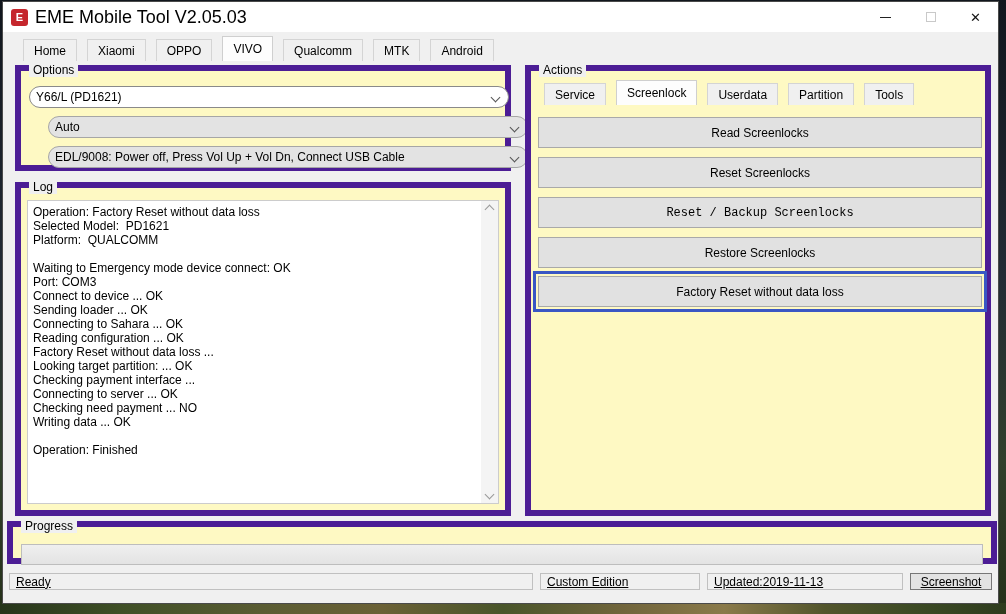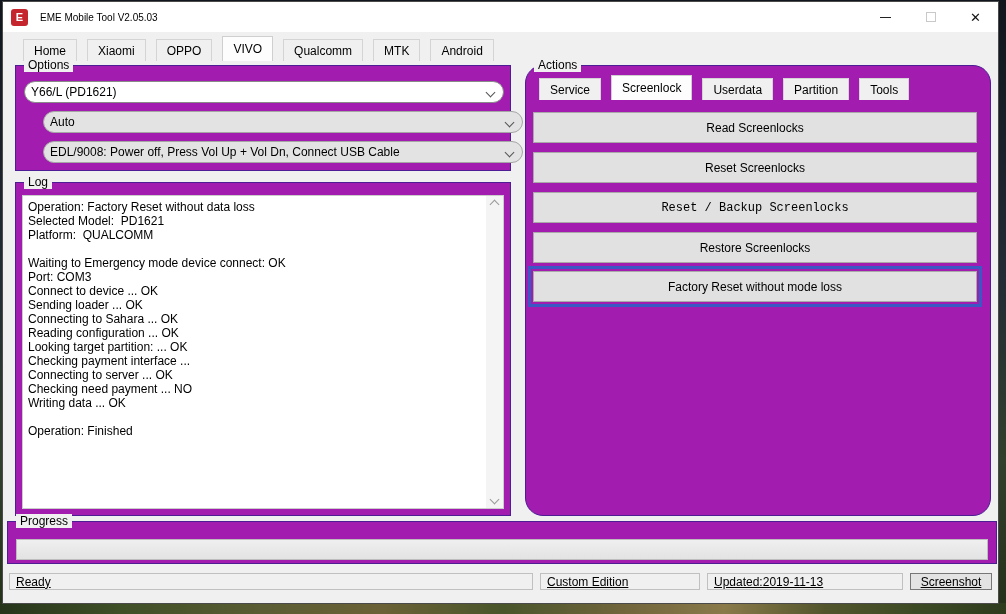--- a/index.html
+++ b/index.html
@@ -12,35 +12,35 @@
     background:linear-gradient(90deg,#26351a 0%,#3f4f26 12%,#5a5c33 26%,#6b6136 38%,#49552a 50%,#71653c 62%,#8a7a4a 72%,#52552c 82%,#3c4a24 91%,#2e3c1e 100%); }
 
   .window { position:absolute; left:2px; top:1px; width:997px; height:603px;
     background:#f0f0f0; border:1px solid #4a4a4a; }
 
   
   .titlebar { position:absolute; left:0; top:0; right:0; height:30px; background:#ffffff;
     display:flex; align-items:center; }
   .app-logo { width:17px; height:17px; margin-left:8px; border-radius:3px; background:#c5262d;
     color:#fff; font-weight:bold; font-size:11px; display:flex; align-items:center; justify-content:center; }
-  .title-text { margin-left:12px; font-size:10px; }
+  .title-text { margin-left:7px; font-size:18px; }
   .win-controls { position:absolute; right:0; top:0; height:30px; display:flex; }
   .win-btn { width:45px; height:30px; display:flex; align-items:center; justify-content:center; cursor:default; }
   .ic-min { width:11px; height:1px; background:#222; }
   .ic-max { width:10px; height:10px; border:1px solid #c9c9c9; background:#fff; }
   .ic-close { font-size:13px; color:#111; line-height:1; }
 
   
   .tabstrip { position:absolute; left:12px; top:34px; height:25px; display:flex; align-items:flex-end; }
   .tab { height:22px; padding:0 10px; background:#f0f0f0; border:1px solid #d4d4d4; border-bottom:none;
     display:flex; align-items:center; margin-right:2px; white-space:nowrap;margin-left:8px; }
   .tab.selected { height:25px; background:#fdfdfd; border-color:#cfcfcf; position:relative; z-index:2; }
 
   
-  .groupbox { position:absolute; border:1px solid #4c1d95; background:#a21caf; }
+  .groupbox { position:absolute; border:6px solid #4c1d95; background:#fef9c3; }
   .group-label { position:absolute; top:-8px; left:8px; background:#f0f0f0; padding:0 4px; line-height:14px; }
 
   
   .combo { position:absolute; left:8px; width:480px; height:22px; display:flex; align-items:center;
     padding-left:6px; padding-right:24px; white-space:nowrap; overflow:hidden;border-radius:11px; }
   .combo-white { background:#ffffff; border:1px solid #8a8a8a; }
   .combo-gray { background:#e3e3e3; border:1px solid #a6a6a6;margin-left:19px; }
   .combo .chev { position:absolute; right:9px; top:7px; }
   .chev-down { width:7px; height:7px; border-right:1.4px solid #555; border-bottom:1.4px solid #555;
     transform:rotate(45deg); }
@@ -139,54 +139,55 @@
           <div class="log-line">Operation: Factory Reset without data loss</div>
           <div class="log-line">Selected Model:  PD1621</div>
           <div class="log-line">Platform:  QUALCOMM</div>
           <div class="log-line"></div>
           <div class="log-line">Waiting to Emergency mode device connect: OK</div>
           <div class="log-line">Port: COM3</div>
           <div class="log-line">Connect to device ... OK</div>
           <div class="log-line">Sending loader ... OK</div>
           <div class="log-line">Connecting to Sahara ... OK</div>
           <div class="log-line">Reading configuration ... OK</div>
+          <div class="log-line">Factory Reset without data loss ...</div>
           <div class="log-line">Looking target partition: ... OK</div>
           <div class="log-line">Checking payment interface ...</div>
           <div class="log-line">Connecting to server ... OK</div>
           <div class="log-line">Checking need payment ... NO</div>
           <div class="log-line">Writing data ... OK</div>
           <div class="log-line"></div>
           <div class="log-line">Operation: Finished</div>
         </div>
         <div class="log-scrollbar">
           <div class="sb-btn sb-up">
             <span class="chev-up"></span>
           </div>
           <div class="sb-btn sb-down">
             <span class="chev-dn-sb"></span>
           </div>
         </div>
       </div>
     </div>
 
-    <div class="groupbox" style="left:522px; top:63px; width:466px; height:451px;border-radius:18px;">
+    <div class="groupbox" style="left:522px; top:63px; width:466px; height:451px;">
       <span class="group-label">Actions</span>
       <div class="subtabstrip">
         <div class="tab">Service</div>
         <div class="tab selected">Screenlock</div>
         <div class="tab">Userdata</div>
         <div class="tab">Partition</div>
         <div class="tab">Tools</div>
       </div>
       <div class="act-btn" style="top:46px;">Read Screenlocks</div>
       <div class="act-btn" style="top:86px;">Reset Screenlocks</div>
       <div class="act-btn" style="top:126px;font-family:Liberation Mono, monospace;">Reset / Backup Screenlocks</div>
       <div class="act-btn" style="top:166px;">Restore Screenlocks</div>
       <div class="hl-wrap">
-        <div class="act-btn">Factory Reset without mode loss</div>
+        <div class="act-btn">Factory Reset without data loss</div>
       </div>
     </div>
 
     <div class="groupbox" style="left:4px; top:519px; width:990px; height:43px;">
       <span class="group-label">Progress</span>
       <div class="progress-track">
         <div class="progress-fill" style="width: 0%;"></div>
       </div>
     </div>
 

